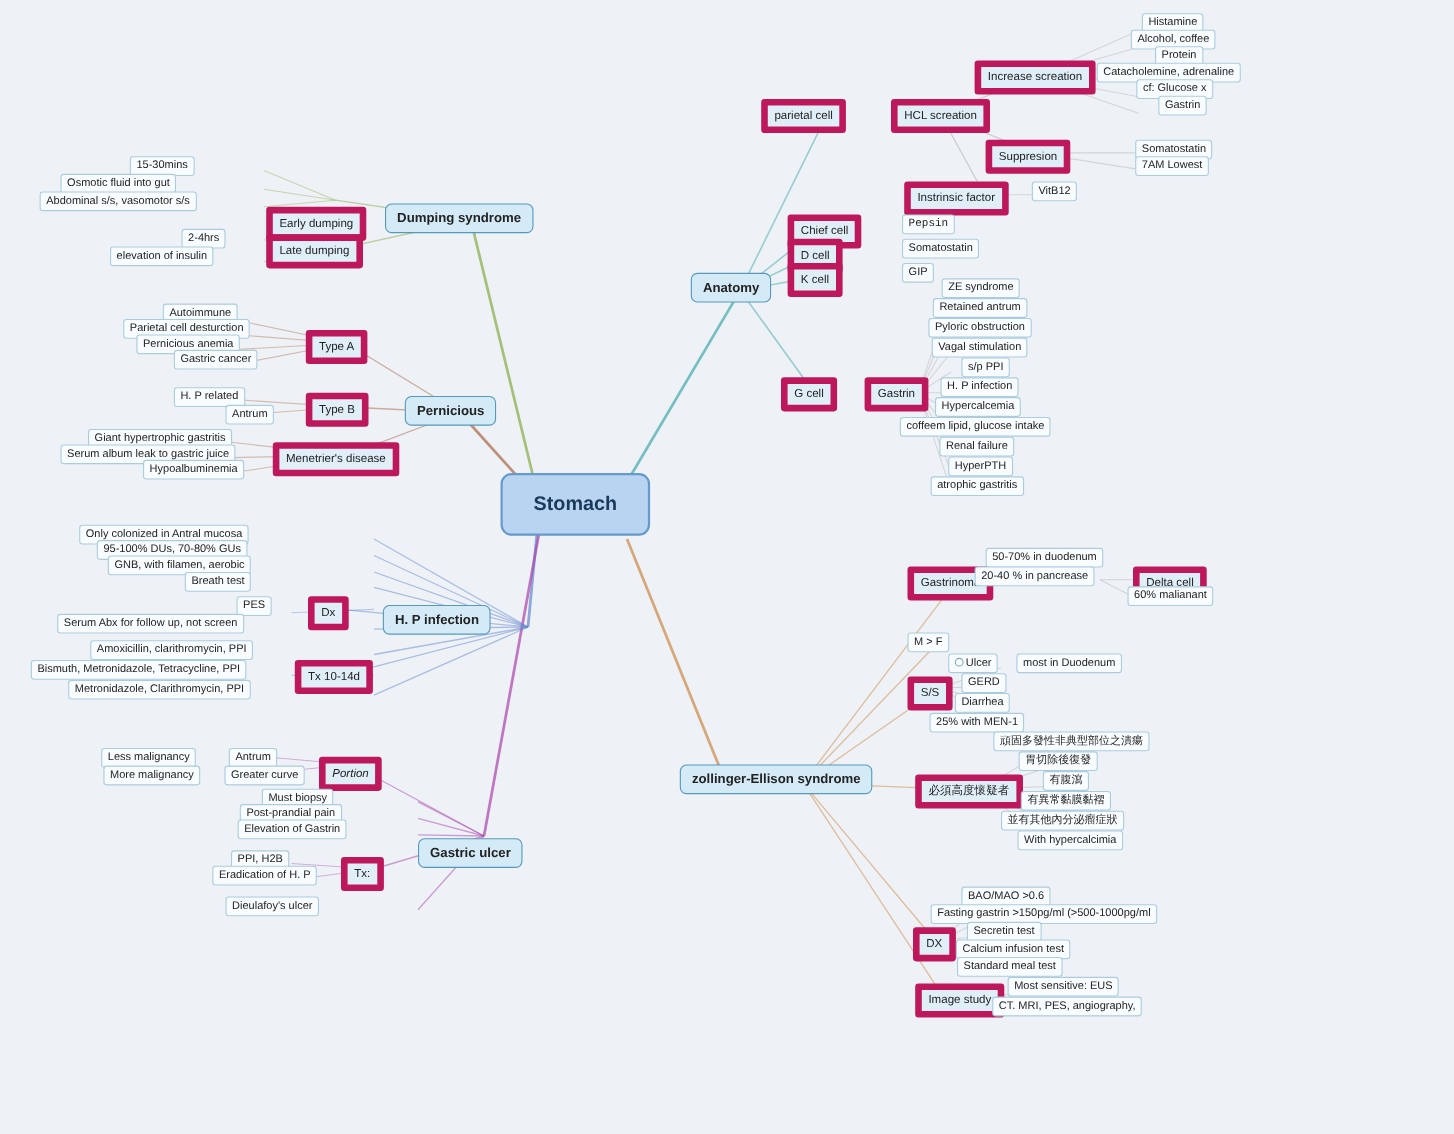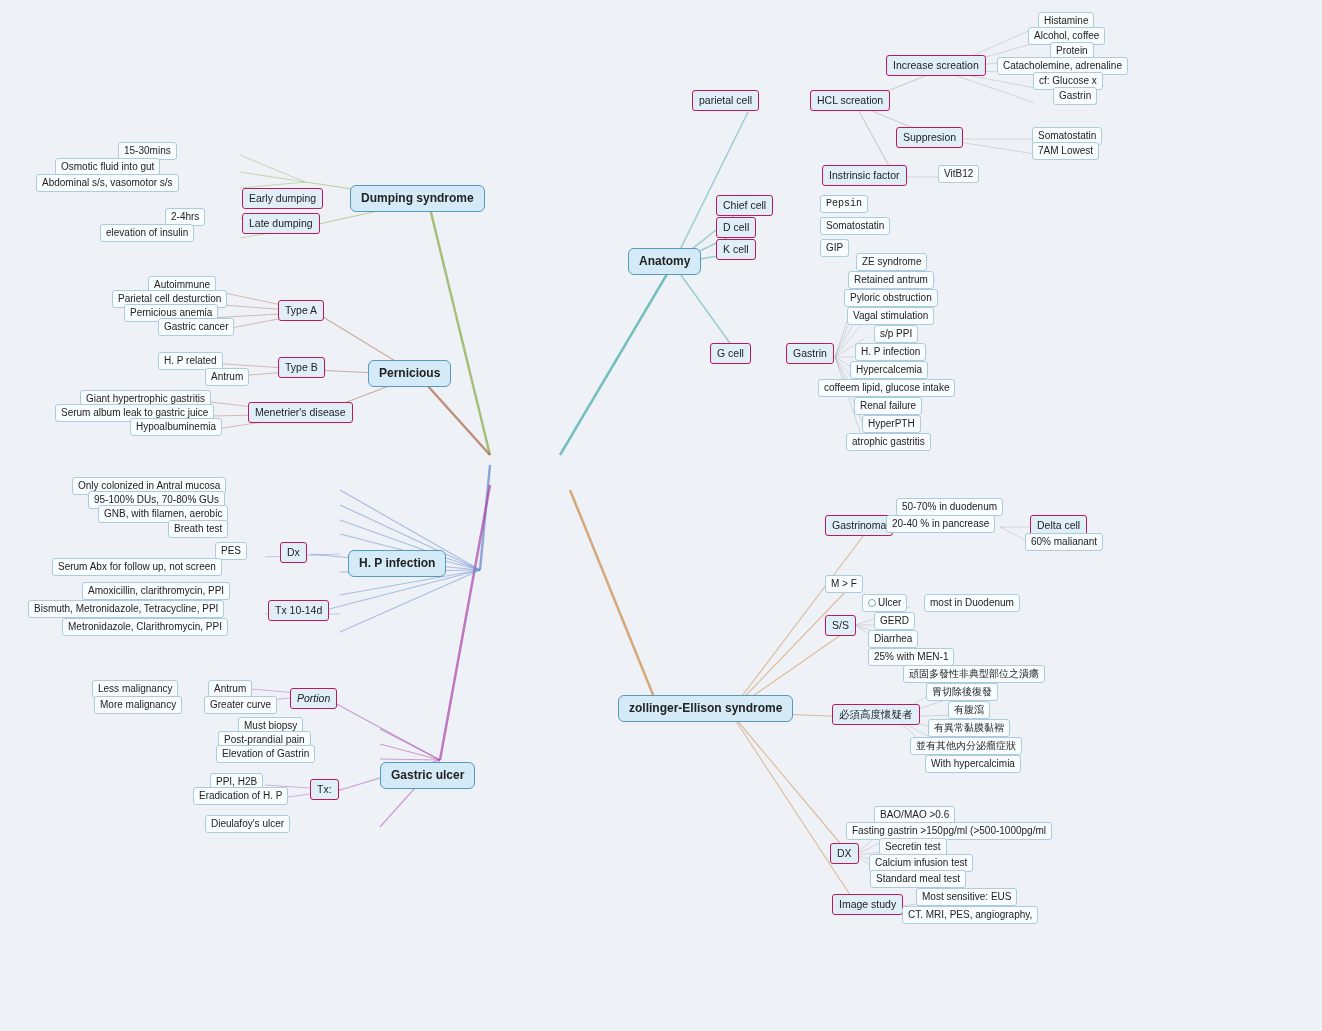--- a/index.html
+++ b/index.html
@@ -55,21 +55,21 @@
     }
     .node.leaf {
       background: #f8fcff;
       border: 1px solid #aaccdd;
       border-radius: 3px;
       font-size: 10px;
       padding: 1px 5px;
     }
     .node.connector {
       background: #e0eef8;
-      border: 1px solid #be185d;
+      border: 6px solid #be185d;
       border-radius: 3px;
       font-size: 10.5px;
       padding: 2px 6px;
     }
     .dot {
       display: inline-block;
       width: 8px; height: 8px;
       border-radius: 50%;
       border: 1.5px solid #7ab;
       background: white;
@@ -197,20 +197,21 @@
     <line x1="320" y1="695" x2="240" y2="703" stroke="#aa44aa" stroke-width="1" opacity="0.4"></line>
     <line x1="440" y1="760" x2="380" y2="729" stroke="#aa44aa" stroke-width="1.2" opacity="0.5"></line>
     <line x1="440" y1="760" x2="380" y2="744" stroke="#aa44aa" stroke-width="1.2" opacity="0.5"></line>
     <line x1="440" y1="760" x2="380" y2="759" stroke="#aa44aa" stroke-width="1.2" opacity="0.5"></line>
     <line x1="440" y1="760" x2="340" y2="790" stroke="#aa44aa" stroke-width="1.2" opacity="0.5"></line>
     <line x1="340" y1="790" x2="265" y2="785" stroke="#aa44aa" stroke-width="1" opacity="0.4"></line>
     <line x1="340" y1="790" x2="265" y2="800" stroke="#aa44aa" stroke-width="1" opacity="0.4"></line>
     <line x1="440" y1="760" x2="380" y2="827" stroke="#aa44aa" stroke-width="1.2" opacity="0.5"></line>
   </svg>
 
+  <div class="node center" style="left:455px; top:430px;">Stomach</div>
 
   <div class="node section" style="left:350px; top:185px;">Dumping syndrome</div>
 
   <div class="node connector" style="left:242px; top:176px;margin-top:12px;">Early dumping</div>
   <div class="node leaf" style="left:118px; top:142px;">15-30mins</div>
   <div class="node leaf" style="left:55px; top:158px;">Osmotic fluid into gut</div>
   <div class="node leaf" style="left:36px; top:174px;">Abdominal s/s, vasomotor s/s</div>
 
   <div class="node connector" style="left:242px; top:213px;">Late dumping</div>
   <div class="node leaf" style="left:165px; top:208px;">2-4hrs</div>
@@ -318,21 +319,21 @@
   <div class="node connector" style="left:1030px; top:515px;">Delta cell</div>
   <div class="node leaf" style="left:1025px; top:533px;">60% malianant</div>
 
   <div class="node leaf" style="left:825px; top:575px;">M &gt; F</div>
 
   <div class="node connector" style="left:825px; top:615px;">S/S</div>
   <div class="node leaf" style="left:862px; top:594px;"><span class="dot"></span>Ulcer</div>
   <div class="node leaf" style="left:924px; top:594px;">most in Duodenum</div>
   <div class="node leaf" style="left:874px; top:612px;">GERD</div>
   <div class="node leaf" style="left:868px; top:630px;">Diarrhea</div>
-  <div class="node leaf" style="left:868px; top:648px;text-align:center;">25% with MEN-1</div>
+  <div class="node leaf" style="left:845px; top:648px;text-align:center;">25% with MEN-1</div>
 
   <div class="node connector" style="left:832px; top:704px;">必須高度懷疑者</div>
   <div class="node leaf" style="left:903px; top:665px;">頑固多發性非典型部位之潰瘍</div>
   <div class="node leaf" style="left:926px; top:683px;">胃切除後復發</div>
   <div class="node leaf" style="left:948px; top:701px;">有腹瀉</div>
   <div class="node leaf" style="left:928px; top:719px;">有異常黏膜黏褶</div>
   <div class="node leaf" style="left:910px; top:737px;">並有其他內分泌瘤症狀</div>
   <div class="node leaf" style="left:925px; top:755px;">With hypercalcimia</div>
 
   <div class="node connector" style="left:830px; top:843px;">DX</div>

